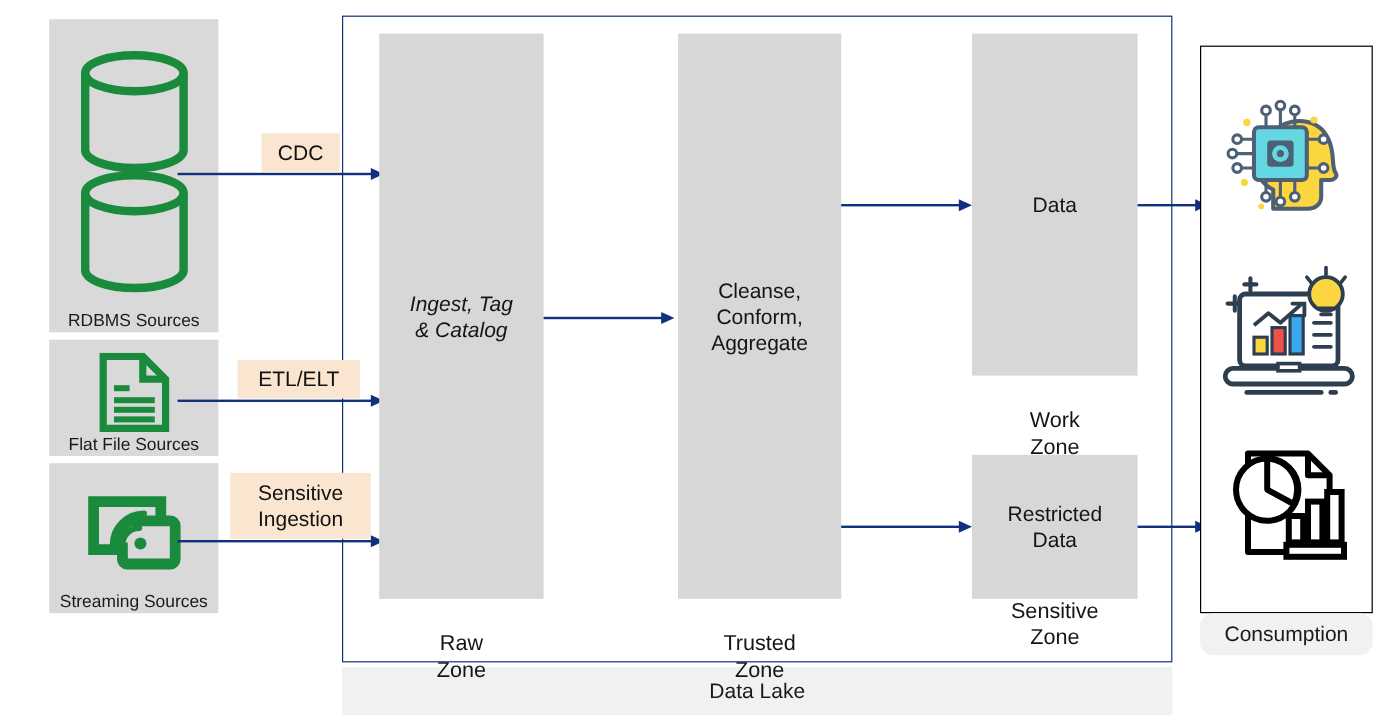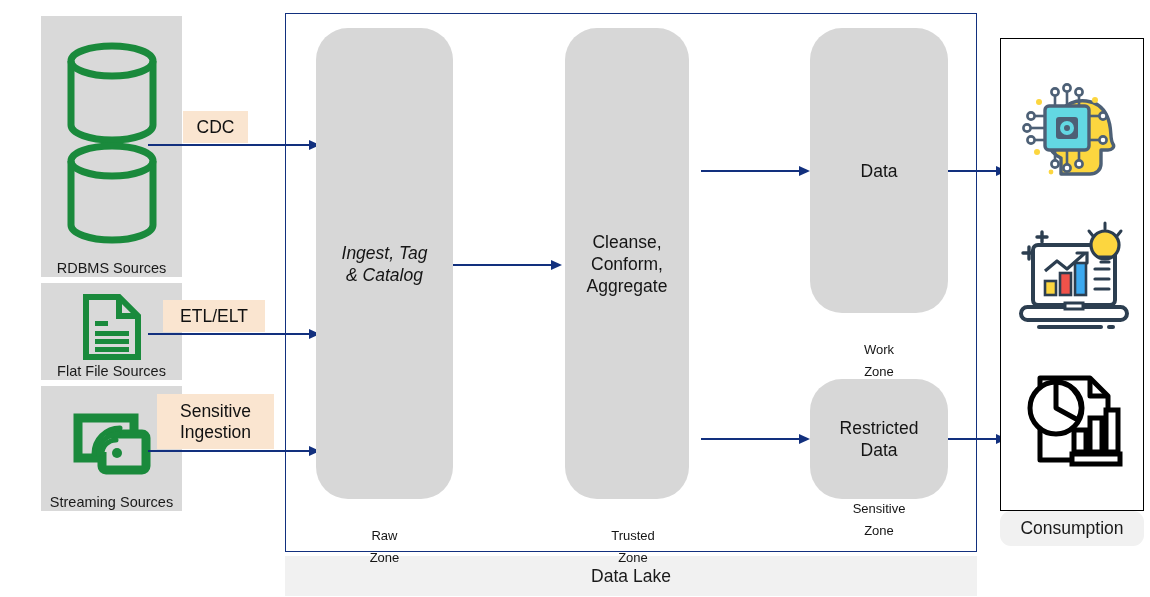--- a/index.html
+++ b/index.html
@@ -52,20 +52,21 @@
     background: #fae5d0;
     font-size: 17.5px;
     line-height: 21px;
     text-align: center;
     color: #111111;
     display: flex;
     align-items: center;
     justify-content: center;
     flex-direction: column;
     white-space: pre-line;
+    margin-left: 35px;
   }
 
   
   .arrow-line {
     background: #12307e;
     height: 1.6px;
   }
   .arrow-head {
     width: 0; height: 0;
     border-top: 5.5px solid transparent;
@@ -91,25 +92,24 @@
   .zone-box {
     background: #d7d7d7;
     display: flex;
     align-items: center;
     justify-content: center;
     text-align: center;
     font-size: 17.5px;
     line-height: 22px;
     color: #151515;
     white-space: pre-line;
-    border-radius: 32px;
   }
   .zone-caption {
     text-align: center;
-    font-size: 13px;
+    font-size: 18px;
     line-height: 22px;
     color: #151515;
     white-space: pre-line;
   }
 
   
   #consumption-box {
     border: 1.8px solid #000000;
     background: #ffffff;
     display: flex;
@@ -211,21 +211,21 @@
 &amp; Catalog</span>
   </div>
   <div class="abs zone-caption" style="left:316px; top:503px; width:137px;">
     <span>Raw
 Zone</span>
   </div>
 
   <div class="abs arrow-line" style="left:453px; top:264px; width:100px;"></div>
   <div class="abs arrow-head" style="left:551px; top:259.5px;"></div>
 
-  <div class="abs zone-box" style="left:565px; top:28px; width:124px; height:471px;">
+  <div class="abs zone-box" style="left:565px; top:28px; width:136px; height:471px;">
     <span>Cleanse,
 Conform,
 Aggregate</span>
   </div>
   <div class="abs zone-caption" style="left:565px; top:503px; width:136px;">
     <span>Trusted
 Zone</span>
   </div>
 
   <div class="abs arrow-line" style="left:701px; top:170px; width:100px;"></div>

